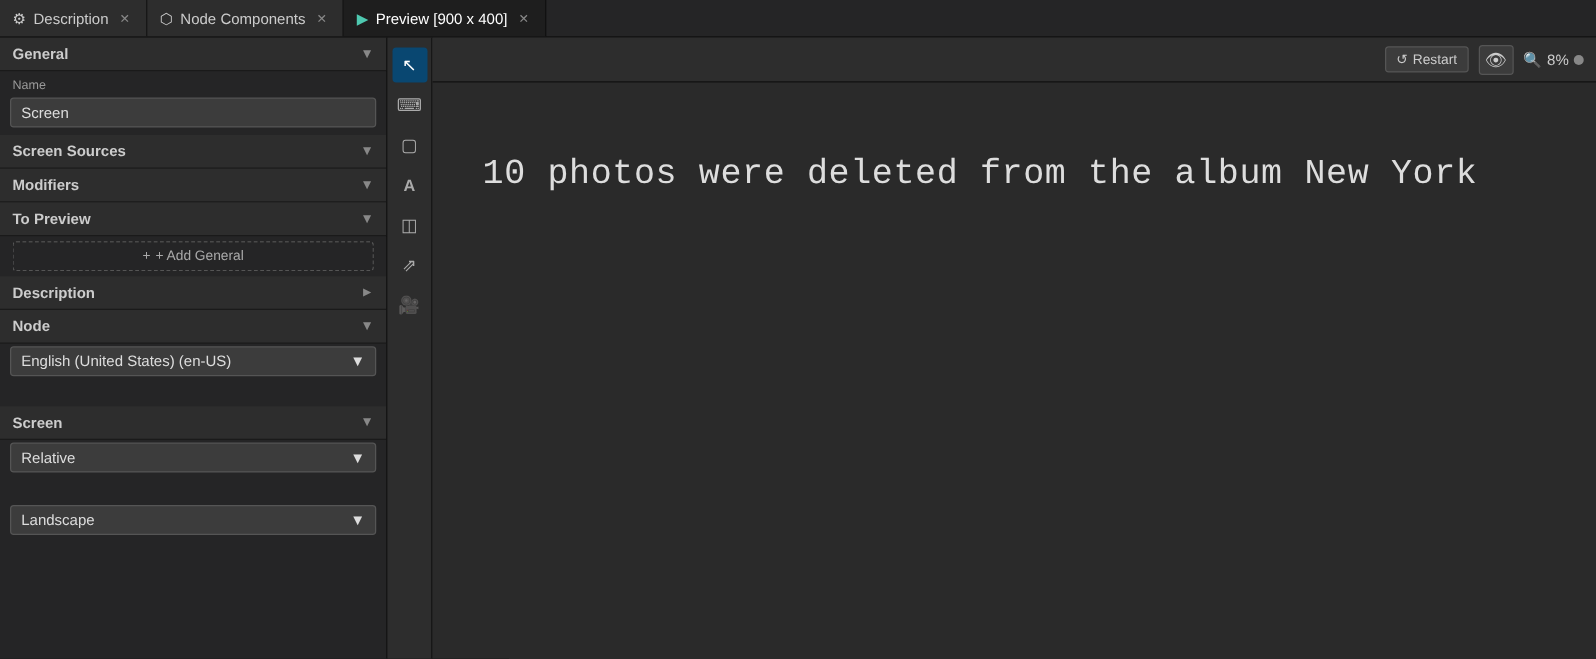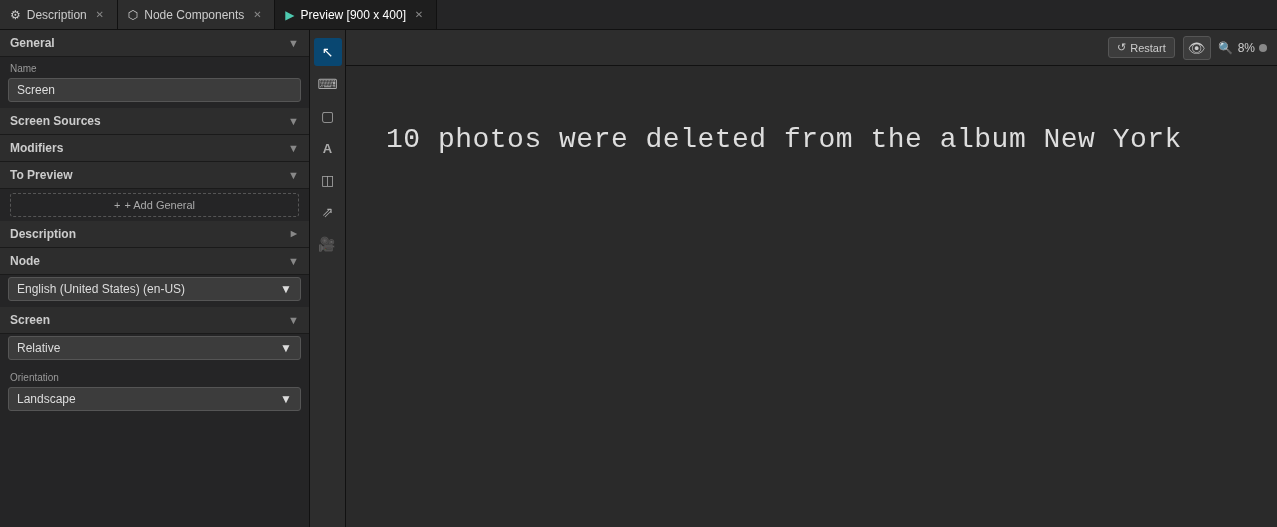--- a/index.html
+++ b/index.html
@@ -168,21 +168,21 @@
       border-radius: 3px;
       color: #ddd;
       padding: 4px 8px;
       font-size: 12px;
       width: calc(100% - 16px);
       cursor: pointer;
     }
     .field-select-row {
       display: flex;
       align-items: center;
-      margin: 2px 8px 6px 8px;
+      margin: 2px 8px 24px 8px;
       background: #3c3c3c;
       border: 1px solid #555;
       border-radius: 3px;
       padding: 4px 8px;
       width: calc(100% - 16px);
       justify-content: space-between;
       cursor: pointer;
     }
     .field-select-row span { color: #ddd; font-size: 12px; }
     .chevron-down { color: #888; font-size: 10px; }
@@ -307,21 +307,20 @@
     <div class="section-header">
       <span class="section-title">Screen</span>
       <span class="section-arrow">▼</span>
     </div>
 
     <div class="field-select-row">
       <span>Relative</span>
       <span class="chevron-down">▼</span>
     </div>
 
-    <div class="field-label">Orientation</div>
     <div class="field-select-row">
       <span>Landscape</span>
       <span class="chevron-down">▼</span>
     </div>
 
   </div>
 
   <div class="icon-toolbar">
     <div class="icon-btn active">
       <span>↖</span>

